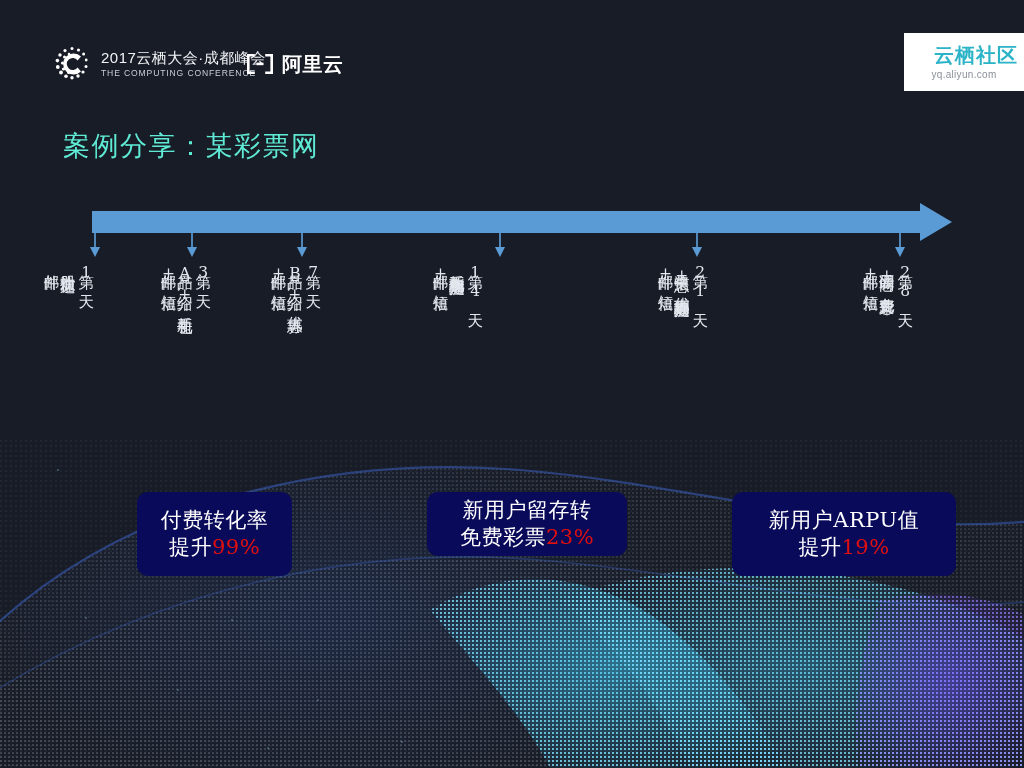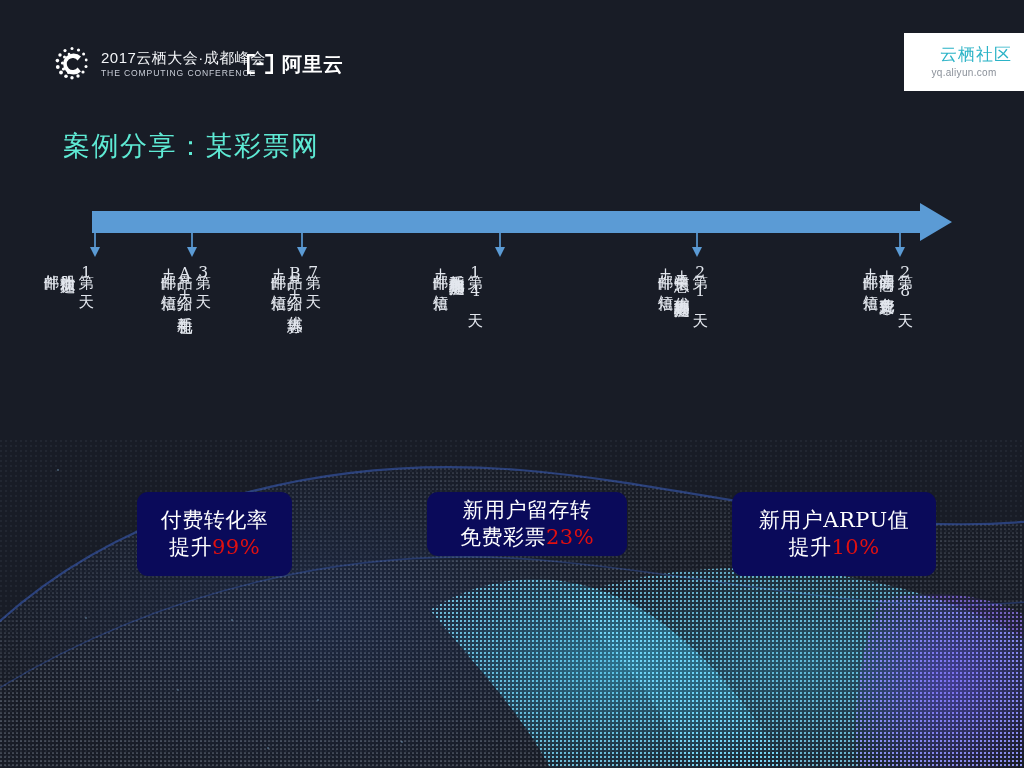--- a/index.html
+++ b/index.html
@@ -35,21 +35,21 @@
     font-size:20px; font-weight:bold; color:#ffffff; letter-spacing:0.5px;
     white-space:nowrap; line-height:1;
   }
 
   .yq-logo {
     position:absolute; right:0px; top:33px; width:120px; height:58px;
     background:#ffffff; display:flex; flex-direction:column;
     align-items:center; justify-content:center; overflow:hidden;
   }
   .yq-main {
-    font-size:17px; font-weight:normal; color:#2bb3c7; letter-spacing:1px;
+    font-size:20px; font-weight:bold; color:#2bb3c7; letter-spacing:1px;
     line-height:1; white-space:nowrap;margin-left:24px;
   }
   .yq-url {
     font-size:10px; color:#8a9099; letter-spacing:0.3px;
     line-height:1; margin-top:5px; white-space:nowrap;
   }
 
   
   .page-title {
     position:absolute; left:63px; top:128px; z-index:5;
@@ -300,18 +300,18 @@
   </div>
 </div>
 
 <div class="rbox" style="left:427px; top:492px; width:200px; height:64px;">
   <div class="rbox-text">
     <span>新用户留存转</span><br>
     <span>免费彩票</span><span class="pct">23%</span>
   </div>
 </div>
 
-<div class="rbox" style="left:732px; top:492px; width:204px; height:84px;">
+<div class="rbox" style="left:732px; top:492px; width:224px; height:84px;">
   <div class="rbox-text">
     <span>新用户ARPU值</span><br>
-    <span>提升</span><span class="pct">10%</span>
+    <span>提升</span><span class="pct">19%</span>
   </div>
 </div>
 
 </body></html>

